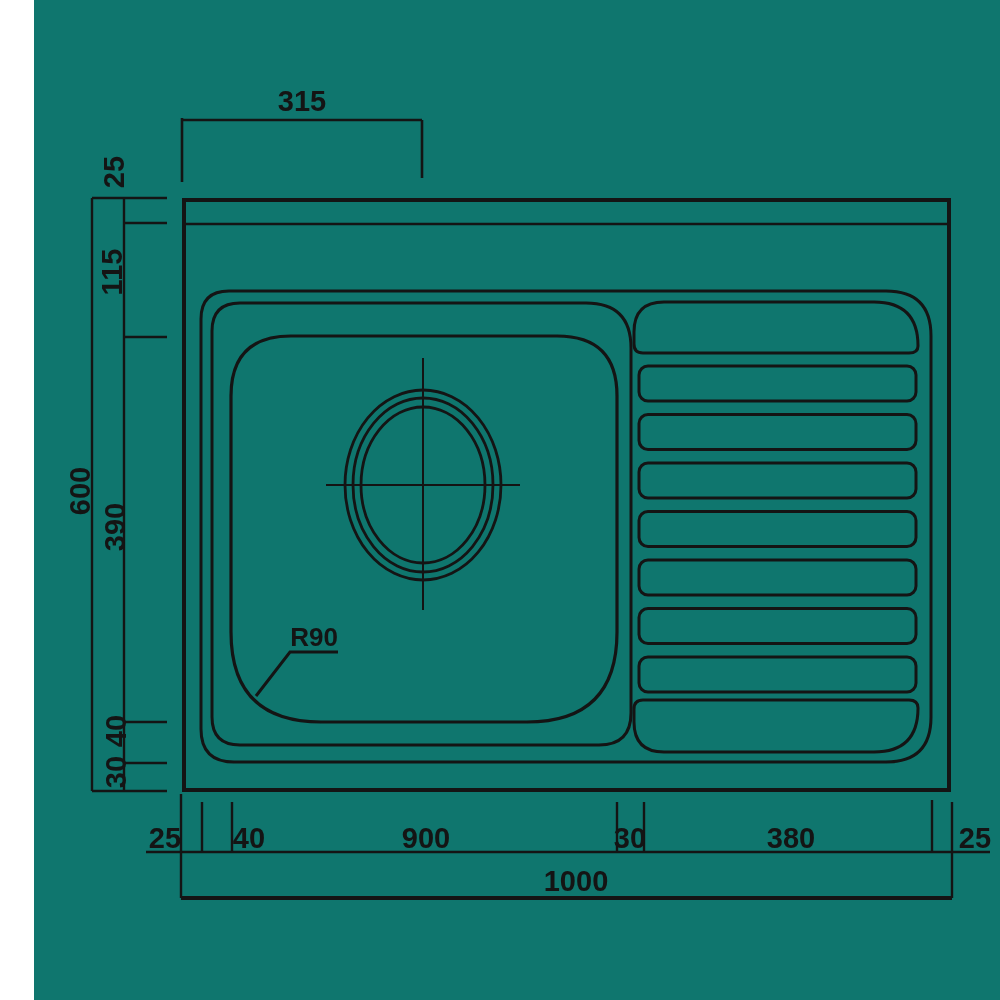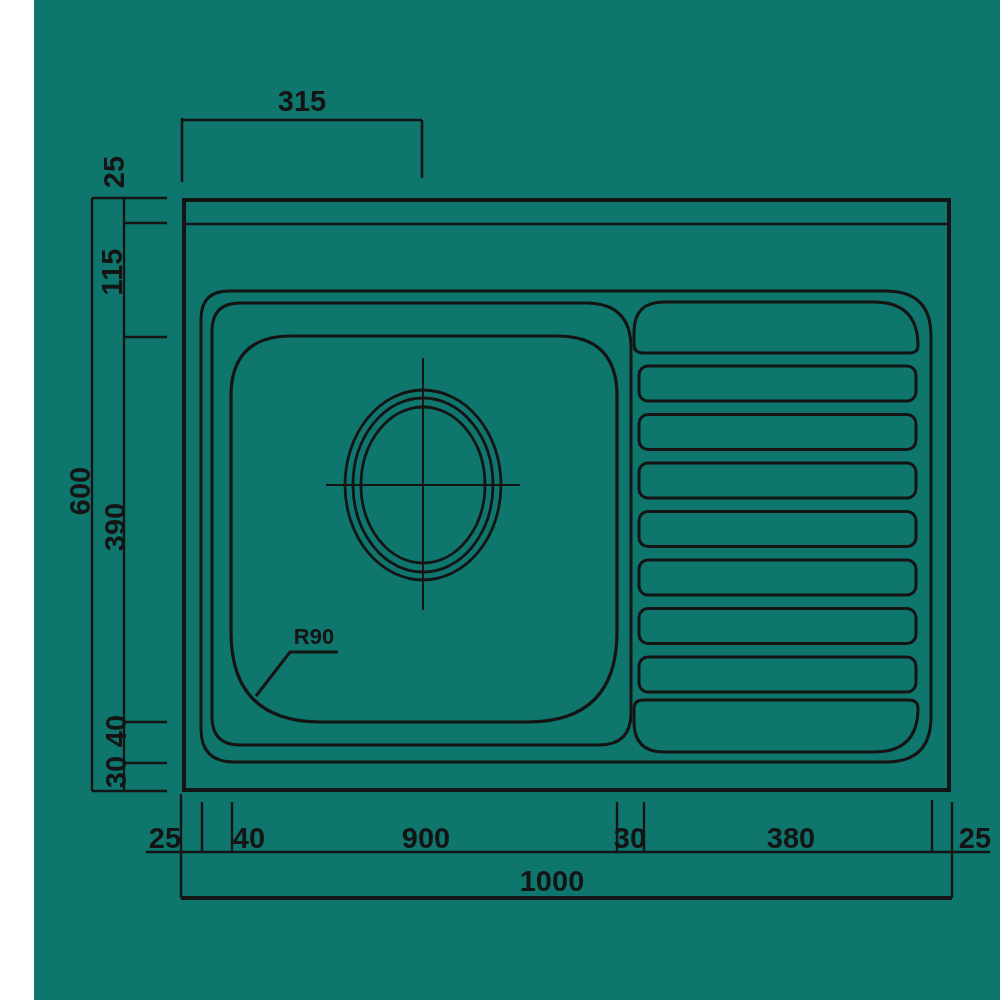--- a/index.html
+++ b/index.html
@@ -17,21 +17,21 @@
     transform:translate(-50%,-50%);
     font-weight:bold;
     font-size:29px;
     line-height:1;
     color:#141414;
     letter-spacing:0px;
     white-space:nowrap;
     user-select:none;
   }
   .lbl.v{ transform:translate(-50%,-50%) rotate(-90deg); }
-  .lbl.r90{ font-size:22px; }
+  .lbl.r90{ font-size:26px; }
 </style>
 </head>
 <body>
 
 <div id="canvas">
 
   <svg id="linework" width="1000" height="1000" viewBox="0 0 1000 1000" fill="none" stroke="#141414" stroke-linecap="butt">
 
     <g>
       <rect x="150" y="200" width="765" height="590" stroke-width="4"></rect>
@@ -111,16 +111,16 @@
   <span class="lbl v" style="left:81px;  top:527px">390</span>
   <span class="lbl v" style="left:82px;  top:731px">40</span>
   <span class="lbl v" style="left:82px;  top:772px">30</span>
 
   <span class="lbl" style="left:131px; top:838px">25</span>
   <span class="lbl" style="left:215px; top:838px">40</span>
   <span class="lbl" style="left:392px; top:838px">900</span>
   <span class="lbl" style="left:596px; top:838px">30</span>
   <span class="lbl" style="left:757px; top:838px">380</span>
   <span class="lbl" style="left:941px; top:838px">25</span>
-  <span class="lbl" style="left:518px; top:881px">1000</span>
+  <span class="lbl" style="left:542px; top:881px">1000</span>
 
   <span class="lbl r90" style="left:280px; top:637px">R90</span>
 </div>
 
 </body></html>

